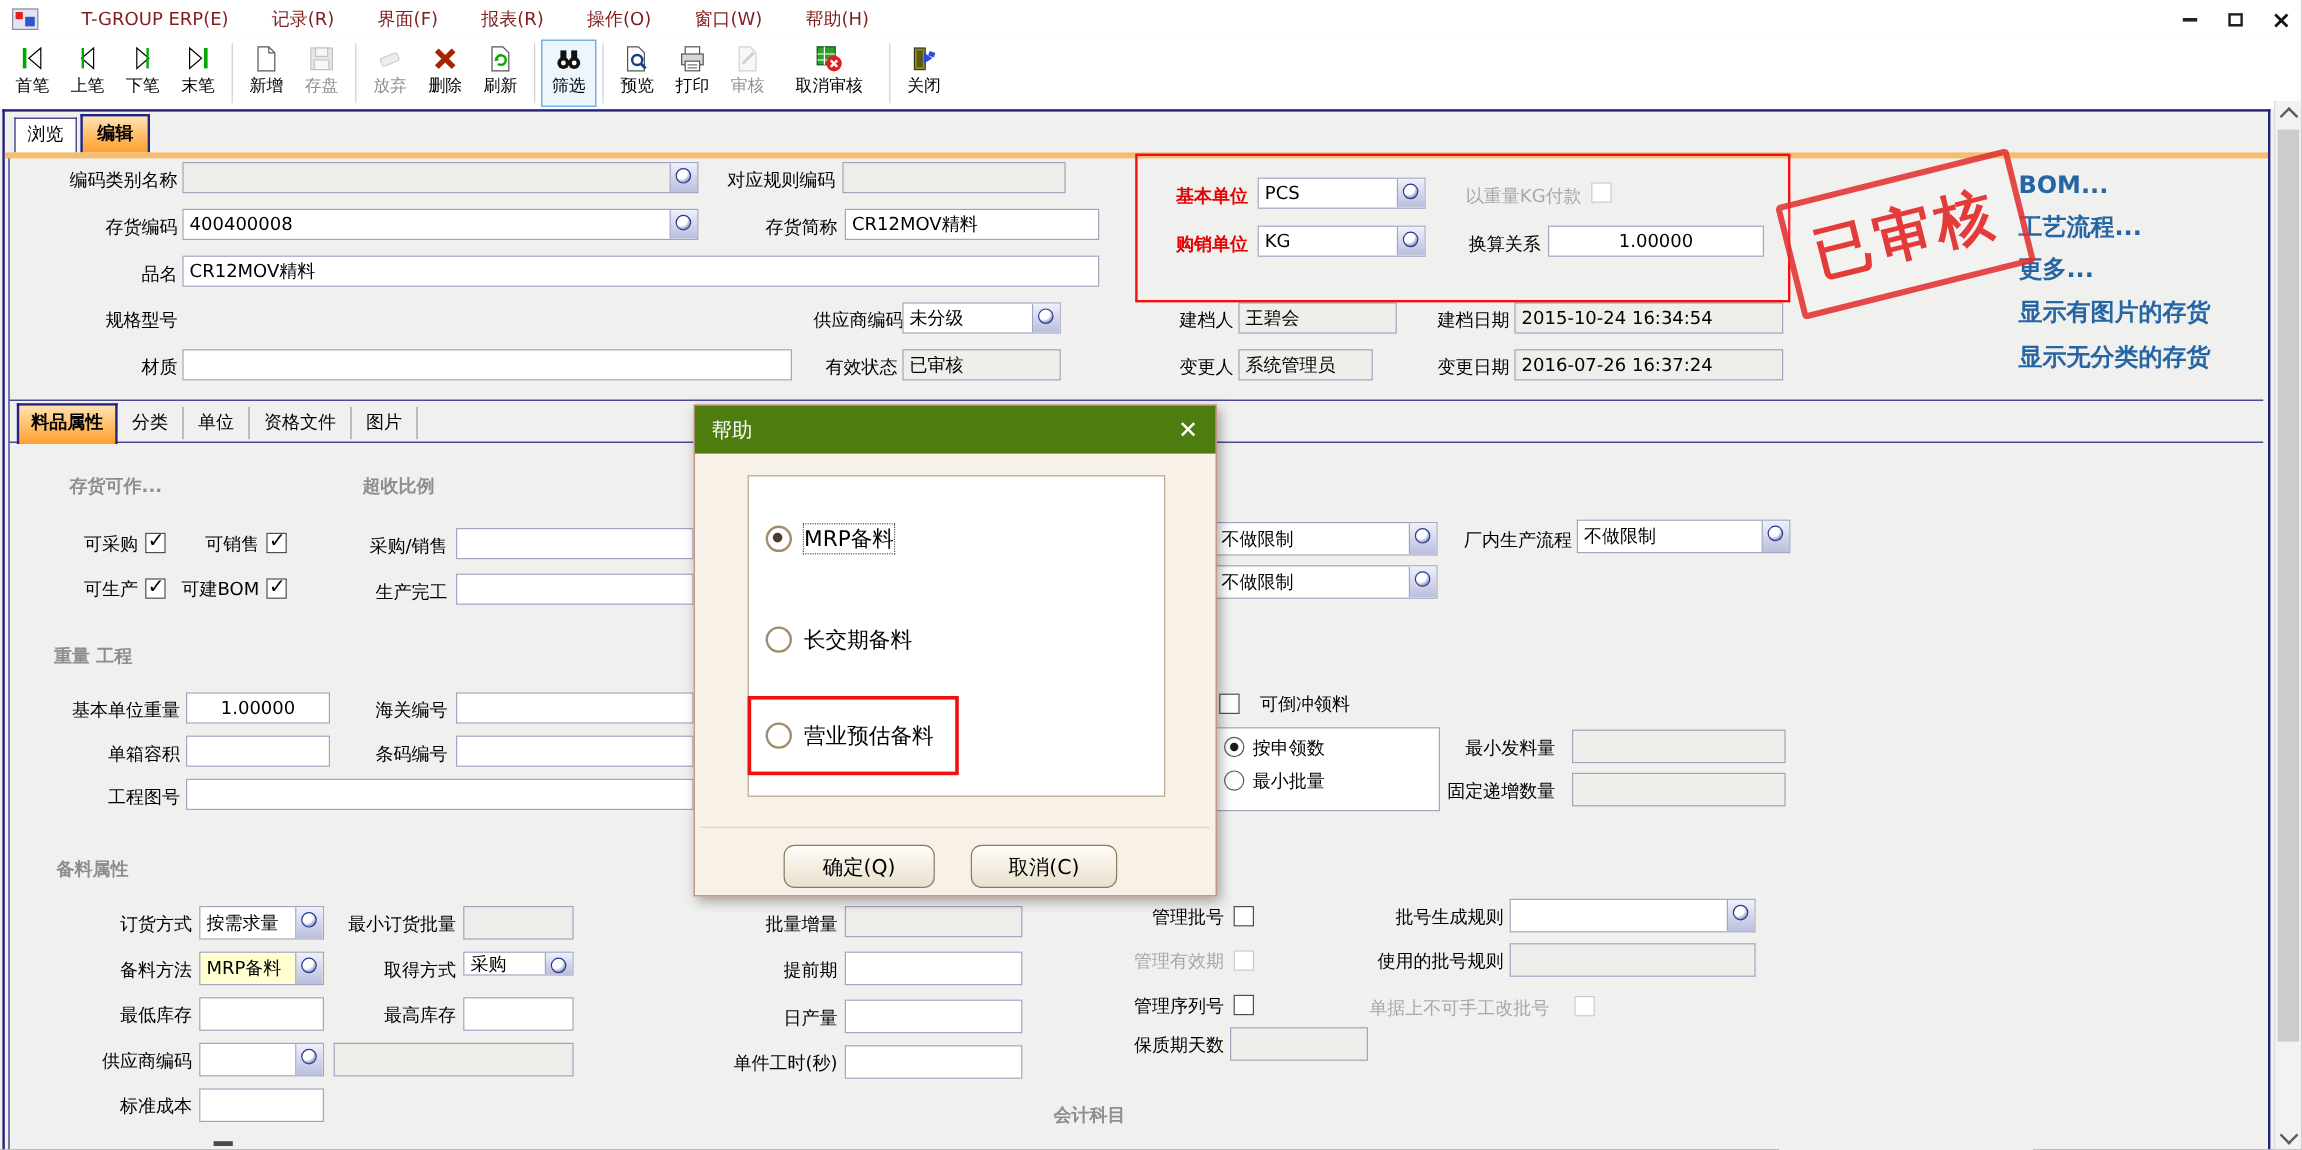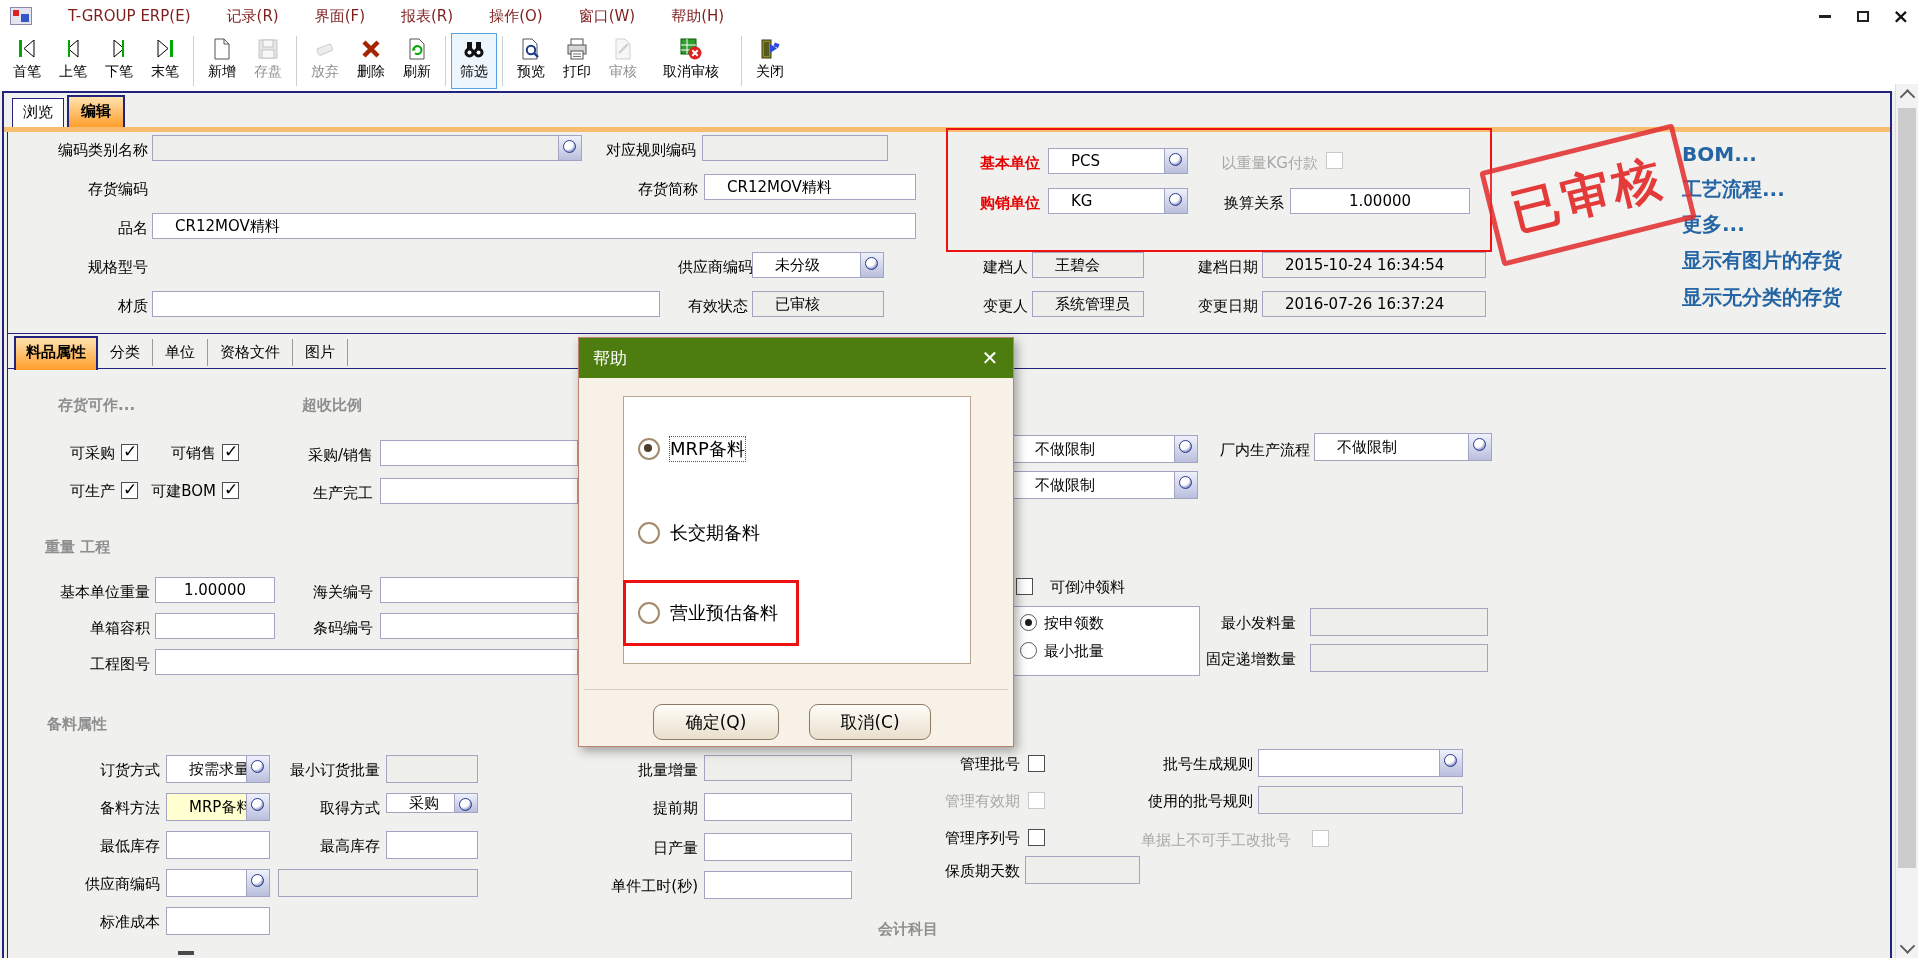--- a/index.html
+++ b/index.html
@@ -34,21 +34,21 @@
   .vtabs{position:absolute;left:12px;top:95px;height:32px;display:flex;align-items:flex-end}
   .vtab{font-size:15px;padding:4px 10px 5px 10px;border:1px solid #23237d;border-bottom:none;background:#fff;margin-right:3px;cursor:pointer}
   .vtab.sel{font-weight:bold;background:linear-gradient(#ffe3b0,#ff9e2c);border-width:2px;padding:5px 12px 6px 12px}
   .orange-strip{position:absolute;left:4px;top:127px;width:1886px;height:5px;background:#f7bd6e}
   
   .lbl{position:absolute;font-size:15px;height:26px;line-height:26px;white-space:nowrap;text-align:right;color:#000}
   .lbl.lft{text-align:left}
   .lbl.red{color:#e60000;font-weight:bold}
   .lbl.gray{color:#a8a8a8}
   .sec{position:absolute;font-size:15px;font-weight:bold;color:#8e8e8e;white-space:nowrap}
-  .fld{position:absolute;background:#fff;border:1px solid #a3a3c2;box-sizing:border-box;font-size:15px;display:flex;align-items:center;padding:0 22px;overflow:hidden;white-space:nowrap}
+  .fld{position:absolute;background:#fff;border:1px solid #a3a3c2;box-sizing:border-box;font-size:15px;display:flex;align-items:center;padding:0 5px;overflow:hidden;white-space:nowrap}
   .fld.ro{background:#eeeeea}
   .fld.yellow{background:#ffffcf}
   .fld.num{justify-content:center}
   .fld.haslk{padding-right:27px}
   .lkbtn{position:absolute;top:0;right:0;bottom:0;width:22px;background:linear-gradient(180deg,#eff1fb 0%,#b9bedd 100%);border-left:1px solid #a3a3c2;cursor:pointer}
   .lkbtn::before{content:"";position:absolute;left:4px;top:4px;width:11px;height:11px;border-radius:50%;border:1px solid #2a3a8a;background:radial-gradient(circle at 35% 30%,#ffffff 45%,#2a3e9a)}
   .cbx{position:absolute;width:17px;height:17px;background:#fff;border:1px solid #4e4e4e;box-sizing:border-box}
   .cbx.on::after{content:"✓";position:absolute;left:1px;top:-4px;font-size:17px;font-weight:bold;color:#000}
   .cbx.dis{border-color:#c9c9c9}
   .rad{position:absolute;width:17px;height:17px;border-radius:50%;background:#fff;border:1px solid #5a5a5a;box-sizing:border-box}
@@ -282,38 +282,42 @@
   <div class="fld ro haslk" style="left:152px;top:135px;width:430px;height:26px">
     <span class="v"></span>
     <span class="lkbtn"></span>
   </div>
   <div class="lbl" style="left:598px;top:137px;width:98px">对应规则编码</div>
   <div class="fld ro" style="left:702px;top:135px;width:186px;height:26px">
     <span class="v"></span>
   </div>
 
   <div class="lbl" style="left:68px;top:176px;width:80px">存货编码</div>
+  <div class="fld haslk" style="left:152px;top:174px;width:430px;height:26px">
+    <span class="v">400400008</span>
+    <span class="lkbtn"></span>
+  </div>
   <div class="lbl" style="left:622px;top:176px;width:76px">存货简称</div>
   <div class="fld" style="left:704px;top:174px;width:212px;height:26px">
     <span class="v">CR12MOV精料</span>
   </div>
 
   <div class="lbl" style="left:98px;top:215px;width:50px">品名</div>
   <div class="fld" style="left:152px;top:213px;width:764px;height:26px">
     <span class="v">CR12MOV精料</span>
   </div>
 
   <div class="lbl" style="left:78px;top:254px;width:70px">规格型号</div>
   <div class="lbl" style="left:678px;top:254px;width:70px">供应商编码</div>
   <div class="fld haslk" style="left:752px;top:252px;width:132px;height:26px">
     <span class="v">未分级</span>
     <span class="lkbtn"></span>
   </div>
   <div class="lbl" style="left:966px;top:254px;width:62px">建档人</div>
-  <div class="fld ro" style="left:1032px;top:252px;width:112px;height:26px">
+  <div class="fld ro" style="left:1032px;top:252px;width:132px;height:26px">
     <span class="v">王碧会</span>
   </div>
   <div class="lbl" style="left:1186px;top:254px;width:72px">建档日期</div>
   <div class="fld ro" style="left:1262px;top:252px;width:224px;height:26px">
     <span class="v">2015-10-24 16:34:54</span>
   </div>
 
   <div class="lbl" style="left:98px;top:293px;width:50px">材质</div>
   <div class="fld" style="left:152px;top:291px;width:508px;height:26px">
     <span class="v"></span>

